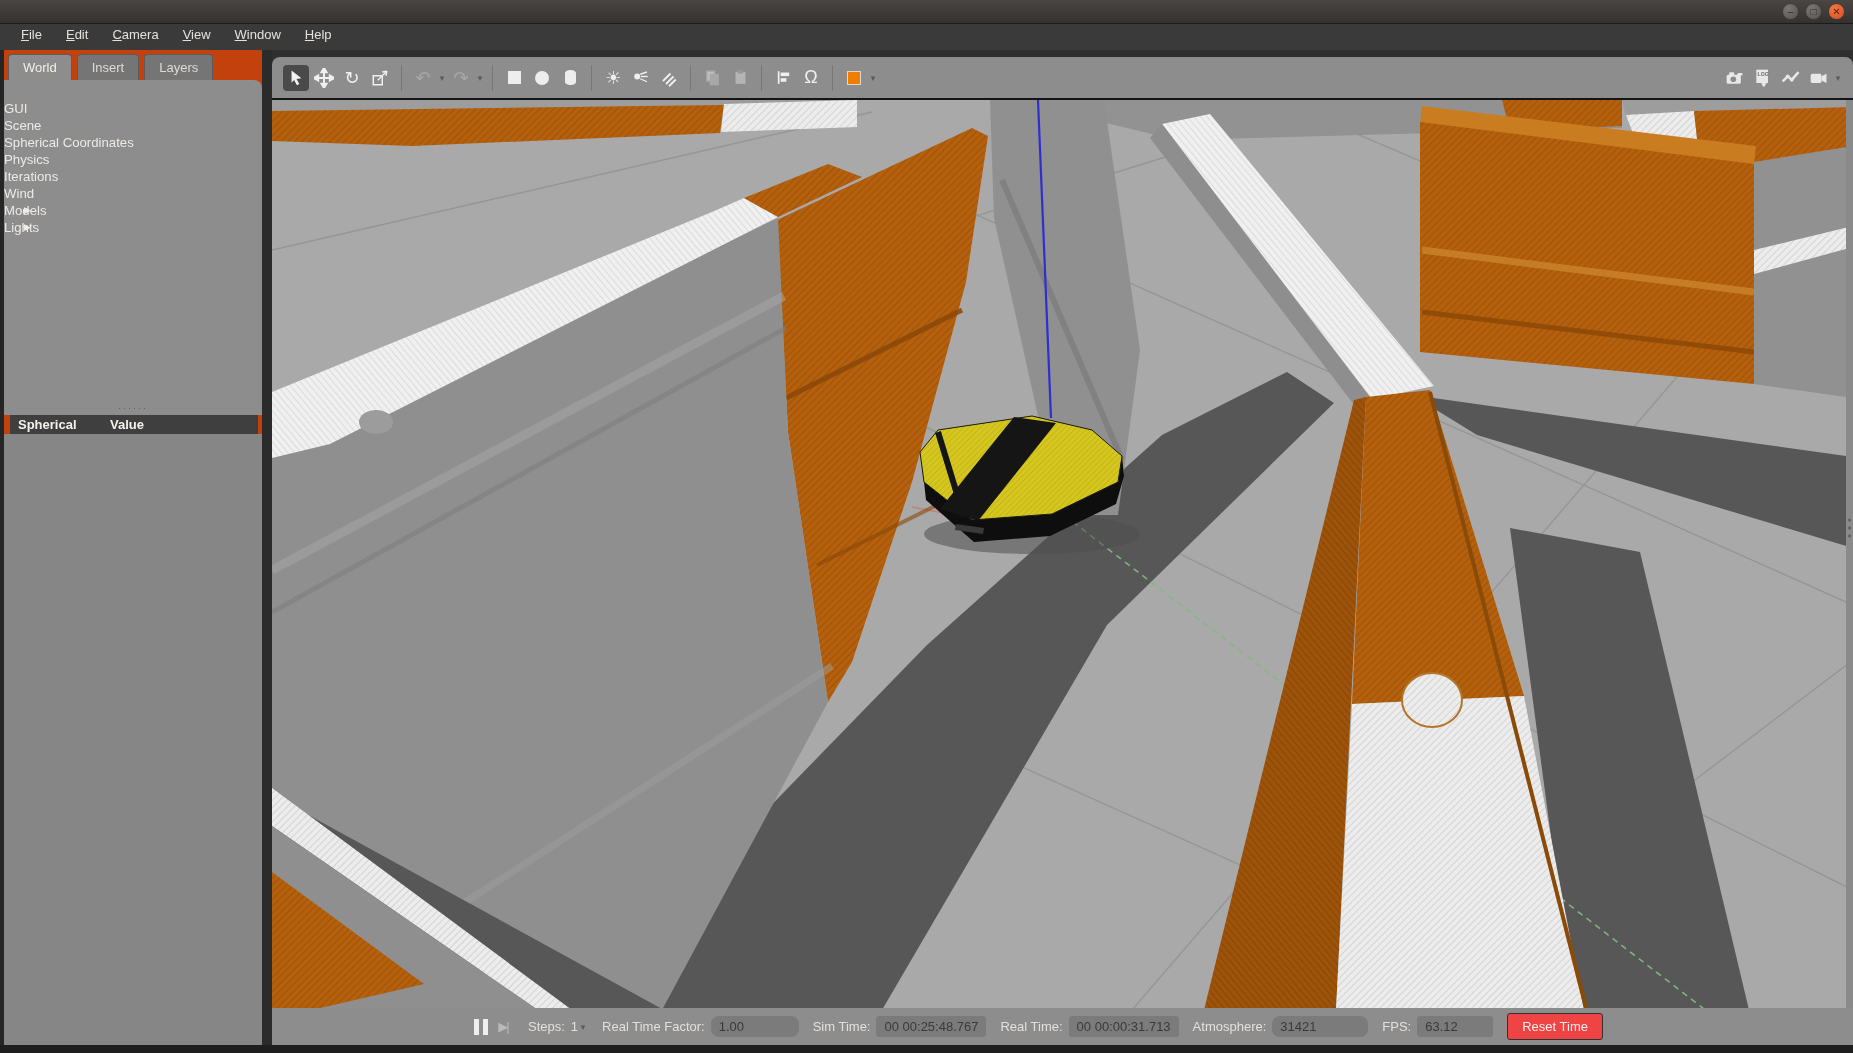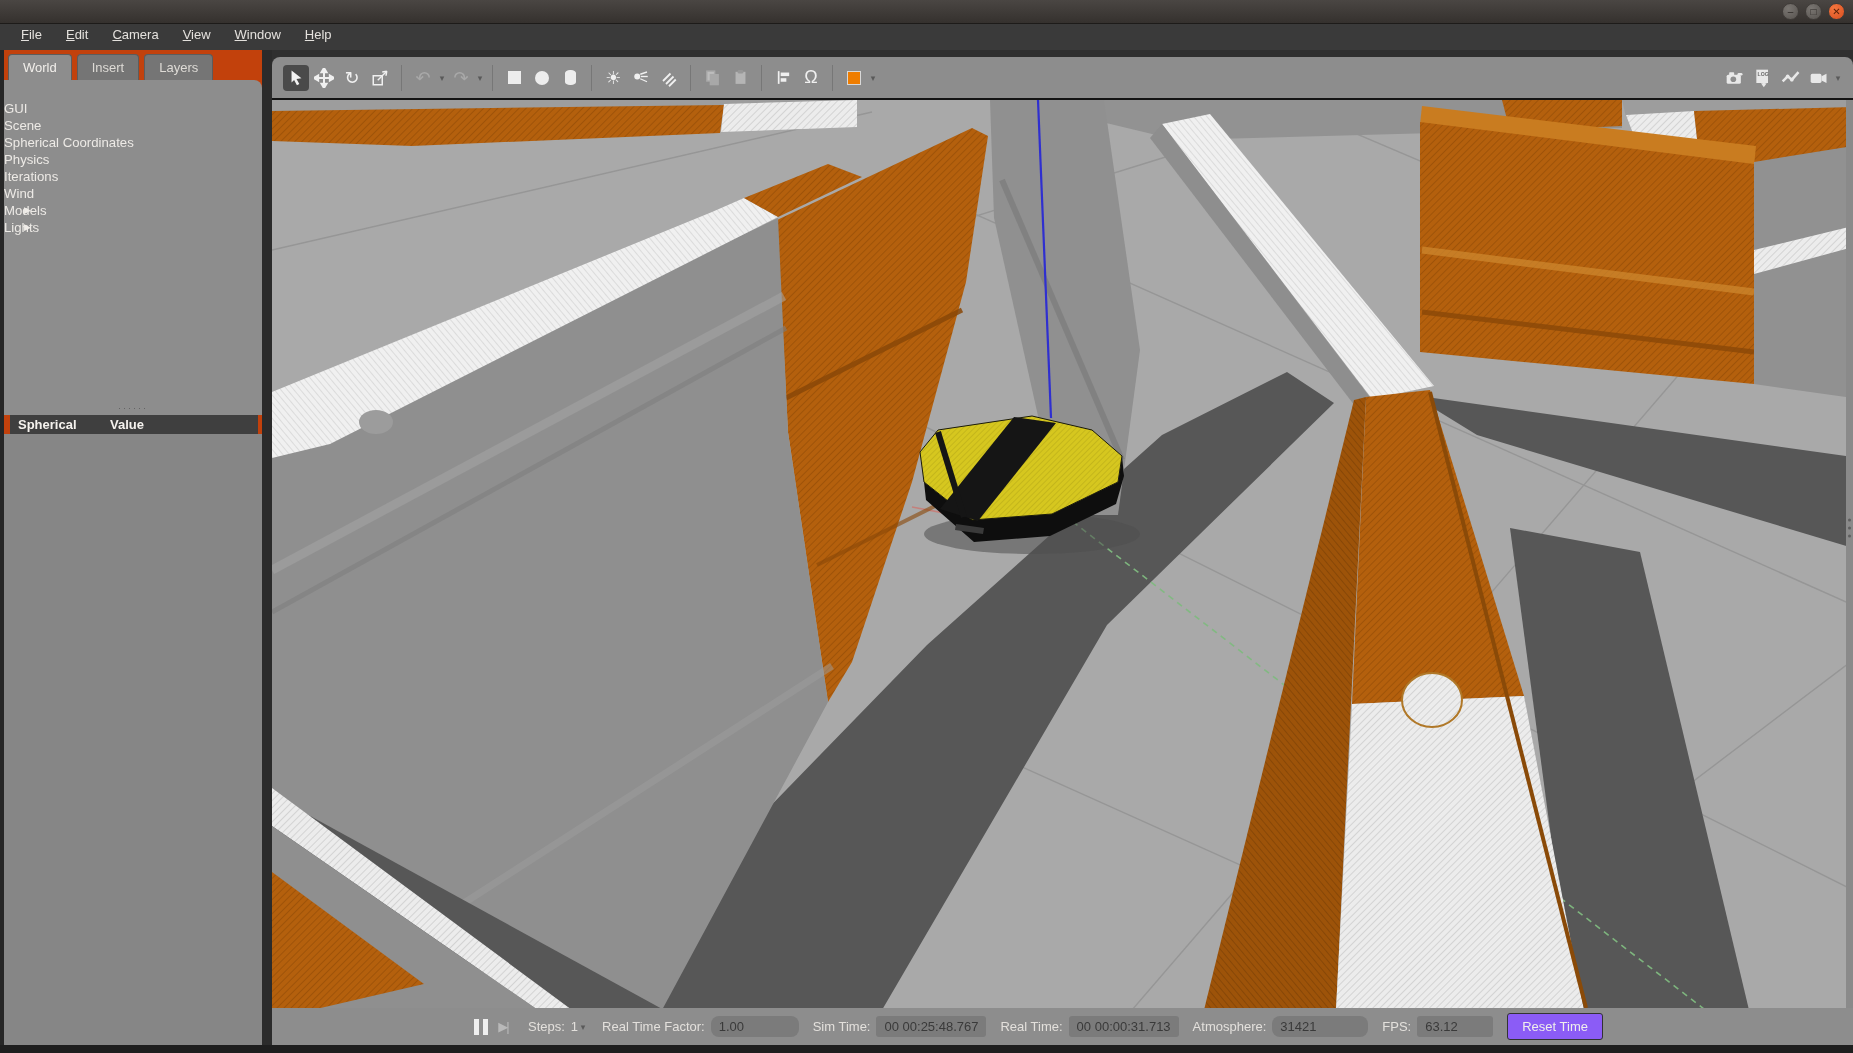--- a/index.html
+++ b/index.html
@@ -73,21 +73,21 @@
 
   
   .statusbar { position:absolute; left:0; bottom:0; right:0; height:37px; background:#8d8d8d;
     display:flex; align-items:center; font-size:13px; padding-left:198px; }
   .sl { color:#e3e0dc; margin:0 6px 0 14px; }
   .sv { background:#7b7b7b; border-radius:3px; color:#3a3a3a; padding:3px 8px; min-width:60px; }
   .sbtn { width:22px; height:20px; display:flex; align-items:center; justify-content:center; }
   .pause-bars { display:flex; gap:4px; }
   .pause-bars i { display:block; width:5px; height:16px; background:#efefef; }
   .step-icon { color:#b9b9b9; font-size:13px; letter-spacing:-2px; }
-  .reset { margin-left:14px; background:#8b5cf6; color:#f0eeec; border:1px solid #333;
+  .reset { margin-left:14px; background:#ef4444; color:#f0eeec; border:1px solid #333;
     border-radius:3px; padding:5px 14px; font-size:13px; }
 </style>
 </head>
 <body>
 
 <div class="win">
 
   <div class="titlebar">
     <div class="title">Gazebo</div>
     <div class="winbtns">

